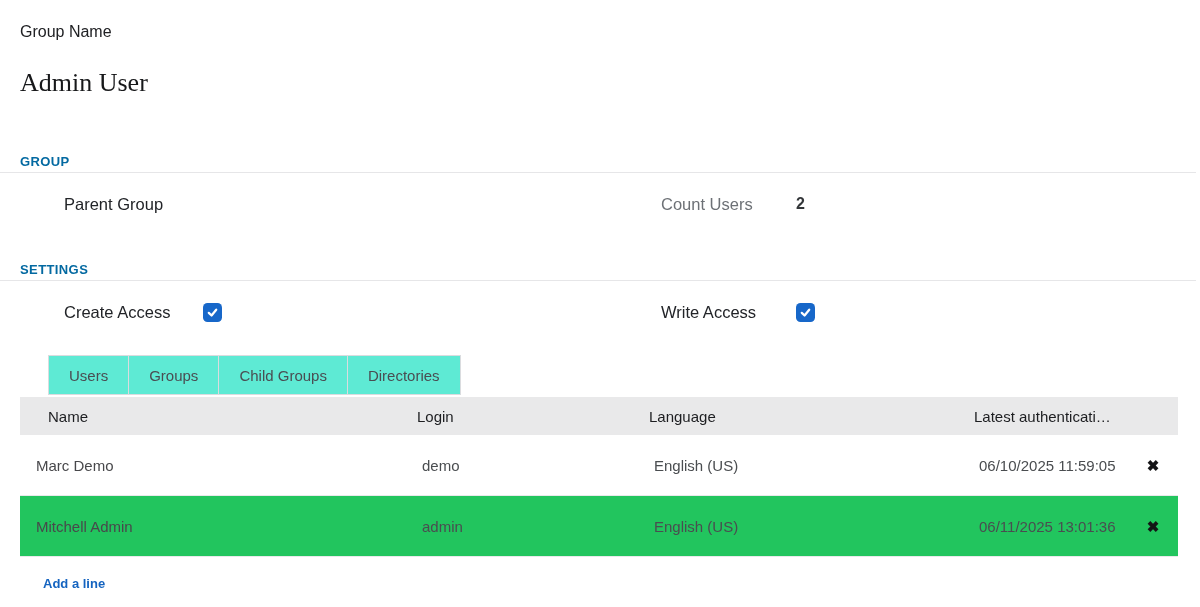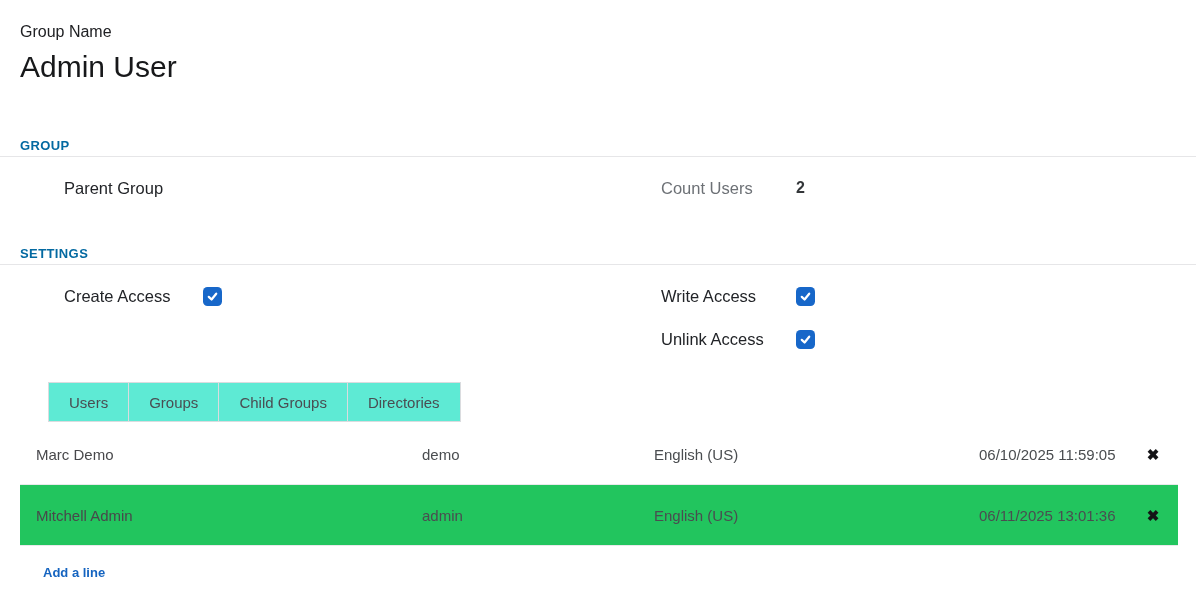--- a/index.html
+++ b/index.html
@@ -2,21 +2,21 @@
 <html><head>
 <meta charset="utf-8">
 <style>
   * { margin:0; padding:0; box-sizing:border-box; }
   html,body { width:1200px; height:607px; background:#ffffff; overflow:hidden;
               font-family:"Liberation Sans", sans-serif; color:#1f2023; }
 
   
   .top { padding:22px 20px 0 20px; }
   .top-label { font-size:16px; line-height:20px; color:#202124; }
-  .page-title { font-size:30px; line-height:34px; font-weight:500; color:#17181a; margin-top:8px; }
+  .page-title { font-size:26px; line-height:34px; font-weight:500; color:#17181a; margin-top:24px;font-family:Liberation Serif, serif; }
 
   
   .section-title { margin:54px 20px 0 20px; font-size:13px; line-height:16px;
                    font-weight:700; letter-spacing:.4px; color:#0369a1; }
   .section-title.settings { margin-top:40px; }
   .rule { border:0; border-top:1px solid #e6e6e8; margin:2px 4px 0 0; }
 
   .form-grid { display:grid; grid-template-columns:597px 1fr; padding:13px 20px 0 20px; }
   .field-row { display:flex; align-items:center; height:36px;margin-left:44px; }
   .field-row + .field-row { margin-top:7px; }
@@ -96,39 +96,38 @@
   </div>
   <div class="col-right">
     <div class="field-row">
       <span class="field-label">Write Access</span>
       <span class="checkbox">
         <svg viewBox="0 0 14 14">
             <path d="M3 7.4 L6 10.3 L11 4" stroke="#fff" stroke-width="2.4" fill="none" stroke-linecap="round" stroke-linejoin="round"></path>
           </svg>
       </span>
     </div>
-    <div class="field-row">
-      <span class="field-label">Unlink Access</span>
-      <span class="checkbox">
-        <svg viewBox="0 0 14 14">
-            <path d="M3 7.4 L6 10.3 L11 4" stroke="#fff" stroke-width="2.4" fill="none" stroke-linecap="round" stroke-linejoin="round"></path>
-          </svg>
-      </span>
-    </div>
   </div>
 </div>
 
 <div class="tabs">
   <div class="tab">Users</div>
   <div class="tab">Groups</div>
   <div class="tab">Child Groups</div>
   <div class="tab">Directories</div>
 </div>
 
 <div class="table">
+  <div class="tr thead">
+    <div class="th c1">Name</div>
+    <div class="th c2">Login</div>
+    <div class="th c3">Language</div>
+    <div class="th c4">Latest authenticati…</div>
+    <div class="th c5"></div>
+  </div>
 
   <div class="tr row">
     <div class="td c1 name">Marc Demo</div>
     <div class="td c2">demo</div>
     <div class="td c3">English (US)</div>
     <div class="td c4">06/10/2025 11:59:05</div>
     <div class="td c5 delete-cell">
       <span class="delete-icon">✖</span>
     </div>
   </div>

